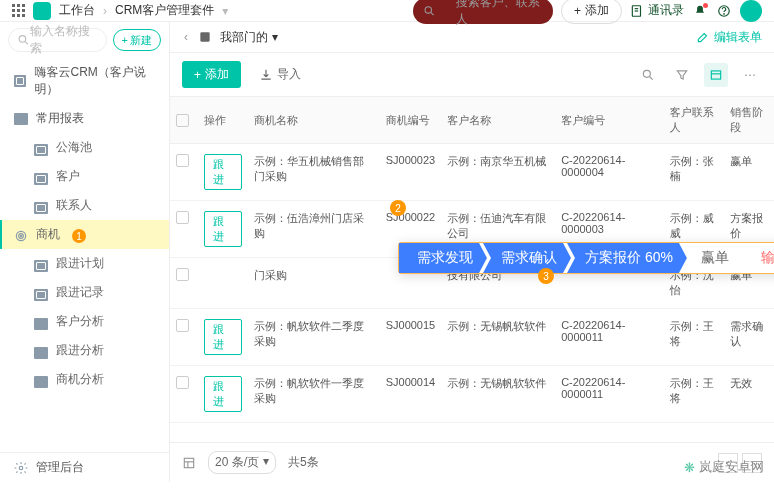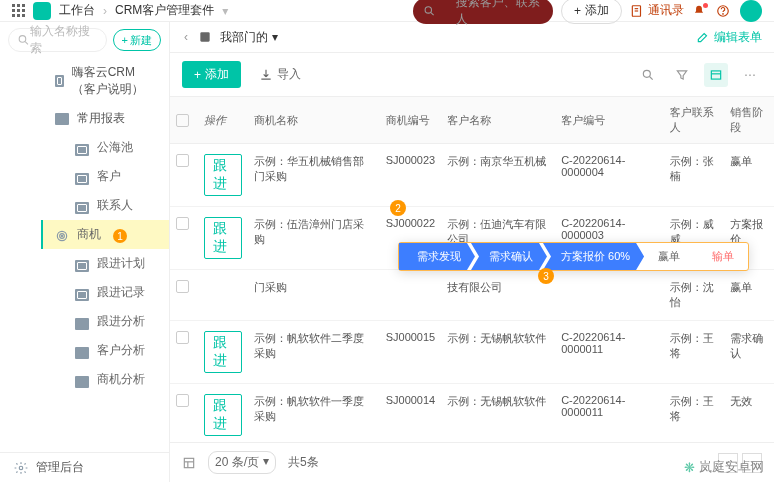--- a/index.html
+++ b/index.html
@@ -7,31 +7,31 @@
 
 
 .header { display: flex; align-items: center; height: 22px; border-bottom: 1px solid #eee; padding: 0 12px; gap: 8px; }
 .apps-icon { display: grid; grid-template-columns: repeat(3,3px); grid-template-rows: repeat(3,3px); gap: 2px; cursor: pointer; }
 .apps-icon span { background: #666; }
 .logo { width: 18px; height: 18px; background: #00c4a7; border-radius: 4px; }
 .crumb { font-weight: 500; }
 .crumb-sep { color: #bbb; }
 .search-box { display: flex; align-items: center; margin-left: auto; background: #7f1d1d; border-radius: 16px; height: 26px; padding: 0 10px; width: 140px; color: #999; gap: 20px; }
 .btn-add { display: flex; align-items: center; border: 1px solid #ddd; border-radius: 14px; height: 26px; padding: 0 12px; gap: 4px; cursor: pointer; }
-.hdr-ico { width: 16px; height: 16px; display: flex; align-items: center; color: #c2410c; cursor: pointer; position: relative; }
+.hdr-ico { width: 16px; height: 16px; display: flex; align-items: center; justify-content: center; color: #14532d; cursor: pointer; position: relative; }
 .bell-dot { position: absolute; top: 0; right: 0; width: 5px; height: 5px; background: #ff4d4f; border-radius: 50%; }
 .avatar { width: 22px; height: 22px; background: #00c4a7; border-radius: 50%; }
 
 
 .main { display: flex; height: calc(100% - 40px); }
 .sidebar { width: 170px; border-right: 1px solid #eee; display: flex; flex-direction: column; }
 .side-top { display: flex; align-items: center; padding: 6px 8px; gap: 6px; }
 .side-search { flex: 1; display: flex; align-items: center; border: 1px solid #eee; border-radius: 14px; height: 24px; padding: 0 8px; color: #bbb; }
 .btn-new { display: flex; align-items: center; border: 1px solid #00c4a7; color: #00c4a7; border-radius: 12px; height: 22px; padding: 0 8px; font-size: 11px; cursor: pointer; gap: 2px; }
-.side-nav { flex: 1; overflow: auto; padding-bottom: 4px; margin-left: 41px; }
+.side-nav { flex: 1; overflow: auto; padding-bottom: 4px; }
 .nav-item { display: flex; align-items: center; padding: 6px 14px; gap: 8px; color: #555; cursor: pointer; }
 .nav-item.child { padding-left: 34px; color: #666; align-items: flex-end; }
 .nav-item.active { background: #fef9c3; border-left: 2px solid #00c4a7; padding-left: 12px; }
 .nav-ico { width: 14px; height: 12px; background: #8a9aa8; border-radius: 1px; position: relative; }
 .nav-ico.doc::before { content:""; position:absolute; inset:2px; border:1px solid #fff; border-radius:1px; }
 .badge-num { width: 14px; height: 14px; background: #ff9800; color: #fff; border-radius: 50%; font-size: 10px; display: flex; align-items: center; justify-content: center; margin-left: 4px; }
 .side-bottom { border-top: 1px solid #eee; }
 
 
 .content { flex: 1; display: flex; flex-direction: column; position: relative; }
@@ -45,25 +45,25 @@
 .tool-right { margin-left: auto; display: flex; gap: 10px; }
 .tool-ico { width: 24px; height: 24px; display: flex; align-items: center; justify-content: center; color: #999; cursor: pointer; border-radius: 3px; }
 .tool-ico.on { background: #e6f7f3; color: #00c4a7; }
 
 
 .table { flex: 1; overflow: auto; }
 .table table { width: 100%; border-collapse: collapse; }
 .table th { text-align: left; font-weight: 500; color: #666; padding: 8px 6px; border-top: 1px solid #eee; border-bottom: 1px solid #eee; background: #fafafa; font-size: 11px; }
 .table td { padding: 10px 6px; border-bottom: 1px solid #f2f2f2; color: #555; font-size: 11px; vertical-align: top; }
 .chk { width: 13px; height: 13px; border: 1px solid #ccc; border-radius: 2px; cursor: pointer; }
-.act-btn { border: 1px solid #00c4a7; color: #00c4a7; padding: 2px 8px; border-radius: 2px; cursor: pointer; font-size: 14px; display: inline-block; }
+.act-btn { border: 1px solid #00c4a7; color: #00c4a7; padding: 2px 8px; border-radius: 2px; cursor: pointer; font-size: 11px; display: inline-block; }
 
 
 .pipeline { position: absolute; top: 220px; left: 228px; display: flex; background: #fff; box-shadow: 0 2px 12px rgba(0,0,0,0.15); border-radius: 3px; border: 1px solid #ffb84d; }
-.pipe-step { position: relative; padding: 6px 14px 6px 18px; font-size: 11px; white-space: nowrap; }
+.pipe-step { position: relative; padding: 6px 14px 6px 18px; font-size: 14px; white-space: nowrap; }
 .pipe-step.blue { background: #3d7eff; color: #fff; clip-path: polygon(0 0, calc(100% - 8px) 0, 100% 50%, calc(100% - 8px) 100%, 0 100%, 8px 50%); margin-right: -4px; }
 .pipe-step.blue:first-child { clip-path: polygon(0 0, calc(100% - 8px) 0, 100% 50%, calc(100% - 8px) 100%, 0 100%); }
 .pipe-step.gray { color: #666; }
 .pipe-step.red { color: #ff6b6b; }
 
 
 .footer { display: flex; align-items: center; padding: 8px 12px; border-top: 1px solid #eee; gap: 12px; color: #666; }
 .page-sel { border: 1px solid #ddd; padding: 2px 6px; border-radius: 9px; display: flex; gap: 4px; cursor: pointer; }
 .page-btn { width: 20px; height: 20px; border: 1px solid #ddd; display: flex; align-items: center; justify-content: center; cursor: pointer; color: #999; }
 
@@ -177,25 +177,25 @@
         <div class="nav-item child">
           <div class="nav-ico doc"></div>
           <span>跟进计划</span>
         </div>
         <div class="nav-item child">
           <div class="nav-ico doc"></div>
           <span>跟进记录</span>
         </div>
         <div class="nav-item child">
           <div class="nav-ico chart"></div>
+          <span>客户分析</span>
+        </div>
+        <div class="nav-item child">
+          <div class="nav-ico chart"></div>
           <span>跟进分析</span>
-        </div>
-        <div class="nav-item child">
-          <div class="nav-ico chart"></div>
-          <span>客户分析</span>
         </div>
         <div class="nav-item child">
           <div class="nav-ico chart"></div>
           <span>商机分析</span>
         </div>
       </div>
     <div class="side-bottom" id="side-bottom">
         <div class="nav-item">
           <svg viewBox="0 0 24 24" fill="#8a9aa8">
             <circle cx="12" cy="12" r="3" fill="none" stroke="#8a9aa8" stroke-width="2"></circle>
@@ -258,21 +258,21 @@
       </div>
     </div>
 
     <div class="table">
       <table>
         <thead>
             <tr id="thead-row">
               <th style="width: 28px;">
                 <div class="chk"></div>
               </th>
-              <th style="width: 50px; font-style: italic;">操作</th>
+              <th style="width: 50px;">操作</th>
               <th>商机名称</th>
               <th>商机编号</th>
               <th>客户名称</th>
               <th>客户编号</th>
               <th>客户联系人</th>
               <th>销售阶段</th>
             </tr>
           </thead>
         <tbody id="tbody">
             <tr>

